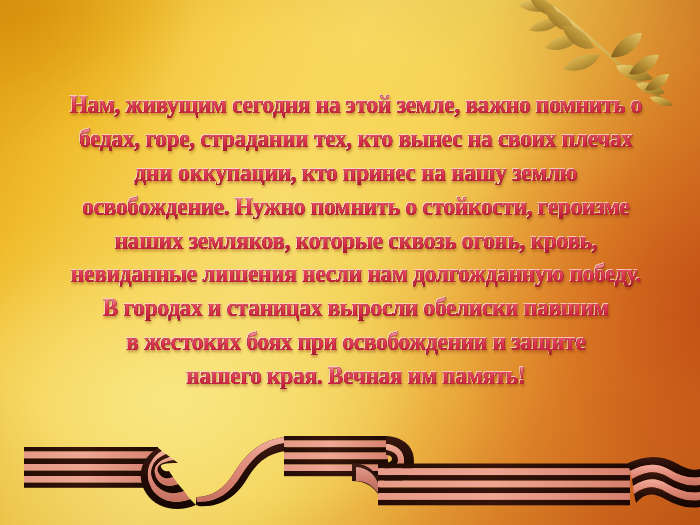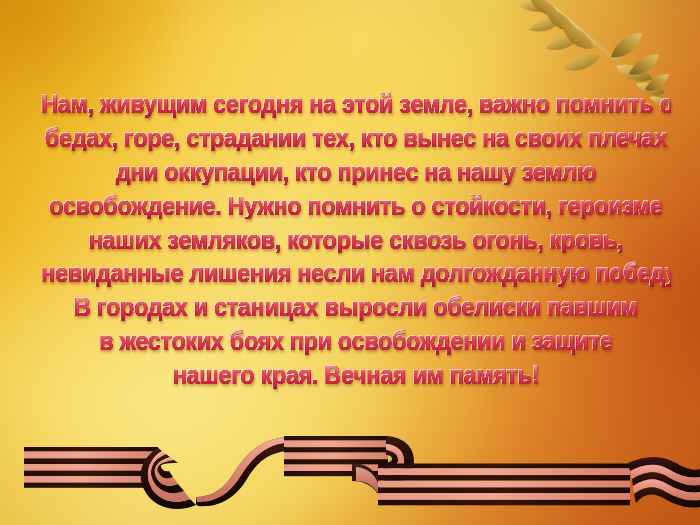--- a/index.html
+++ b/index.html
@@ -86,20 +86,21 @@
   }
 
   
   .text-block {
     position: absolute;
     left: 12px;
     right: 0;
     top: 92px;
     text-align: center;
     line-height: 1;
+    font-family: Liberation Serif, serif;
   }
   .tline {
     display: block;
     font-size: 25.5px;
     font-weight: 700;
     letter-spacing: -0.3px;
     font-stretch: condensed;
     transform: scaleX(0.915);
     transform-origin: center;
     margin: 0 0 8.4px 0;

